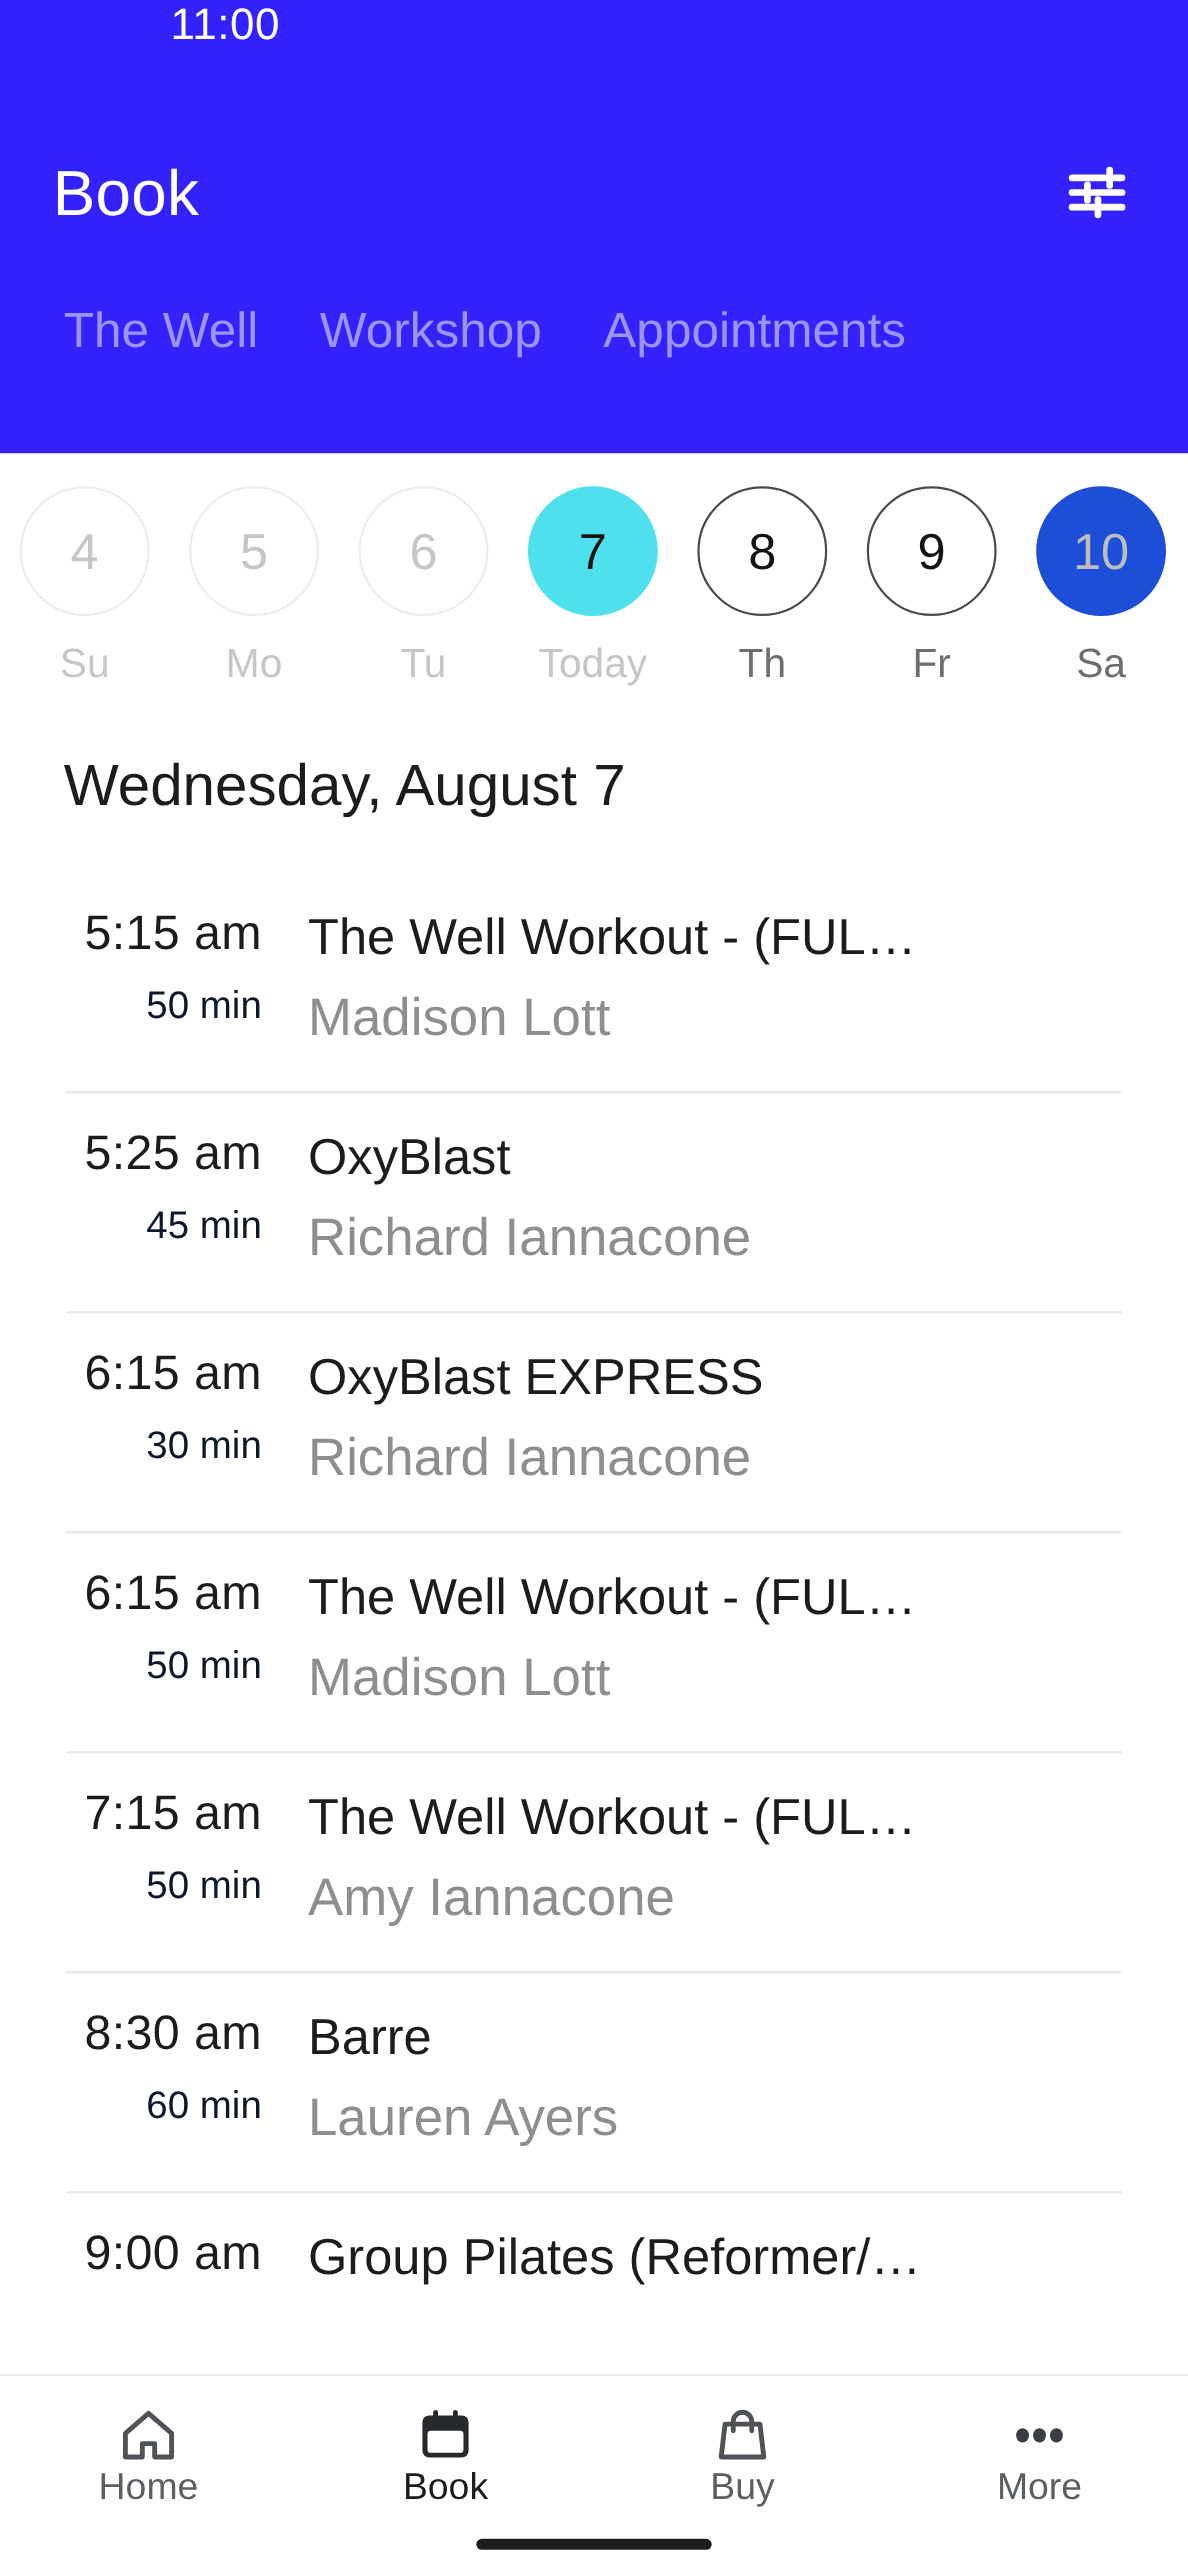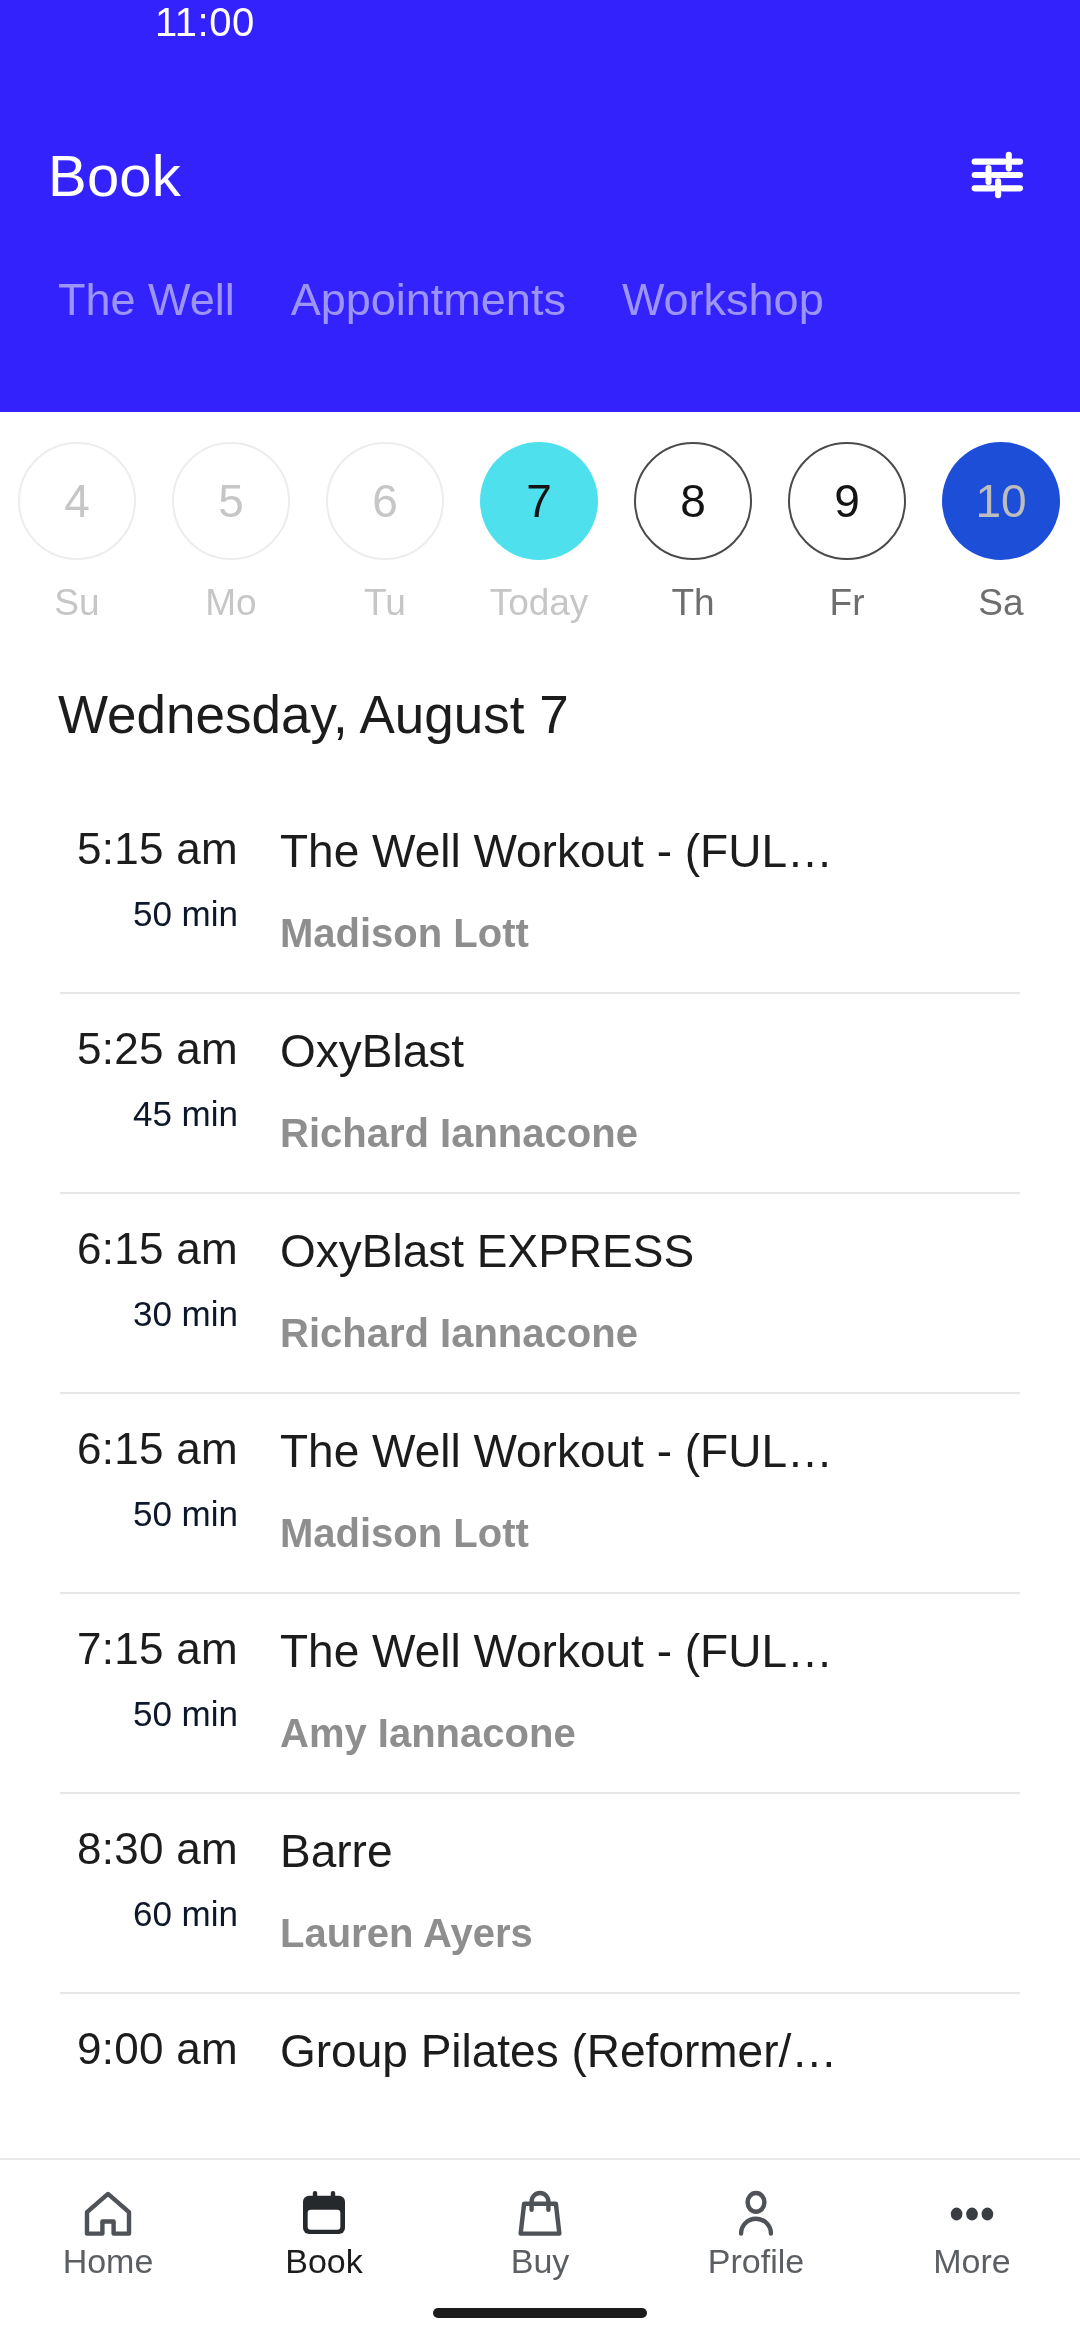--- a/index.html
+++ b/index.html
@@ -151,25 +151,24 @@
     padding-right:59px;
     overflow:hidden;
   }
   .infocol .cname {
     font-size:46px;
     color:#1c1c1c;
     white-space:nowrap;
     overflow:hidden;
   }
   .infocol .cinstr {
-    font-size:40px;
+    font-size:48px;
     color:#8E8E8E;
-    margin-top:33px;
+    margin-top:20px;
     white-space:nowrap;
-    font-weight:bold;
   }
 
   
   .bottomnav {
     flex:0 0 182px;
     height:182px;
     border-top:2px solid #E9E9E9;
     background:#ffffff;
     display:flex;
     align-items:flex-start;
@@ -219,22 +218,22 @@
           <line x1="9.2" y1="9.4" x2="9.2" y2="14.6"></line>
           <line x1="4" y1="17" x2="11" y2="17"></line>
           <line x1="14.5" y1="17" x2="21" y2="17"></line>
           <line x1="12.8" y1="14.4" x2="12.8" y2="19.6"></line>
         </svg>
       </span>
     </div>
 
     <div class="tabs">
       <div class="tab">The Well</div>
+      <div class="tab">Workshop</div>
       <div class="tab">Appointments</div>
-      <div class="tab">Workshop</div>
     </div>
   </div>
 
   <div class="datestrip">
 
     <div class="daycell">
       <div class="daycircle past">4</div>
       <div class="daylabel">Su</div>
     </div>
 
@@ -378,29 +377,20 @@
     <div class="navitem">
       <span>
         <svg class="navicon" viewBox="0 0 24 24" fill="none" stroke="#4F5357" stroke-width="1.9" stroke-linejoin="round" stroke-linecap="round">
           <path d="M5.2 7.6h13.6l1.5 12.8H3.7z"></path>
           <path d="M8.4 10.2V6.6a3.6 3.6 0 0 1 7.2 0v3.6"></path>
         </svg>
       </span>
       <span class="navlabel">Buy</span>
     </div>
 
-    <div class="navitem">
-      <span>
-        <svg class="navicon" viewBox="0 0 24 24" fill="none" stroke="#4F5357" stroke-width="1.9" stroke-linecap="round">
-          <ellipse cx="12" cy="7" rx="3.6" ry="4"></ellipse>
-          <path d="M5.6 20.4a6.4 6.4 0 0 1 12.8 0"></path>
-        </svg>
-      </span>
-      <span class="navlabel">Profile</span>
-    </div>
 
     <div class="navitem">
       <span>
         <svg class="navicon" viewBox="0 0 24 24" fill="#3A3E42">
           <ellipse cx="5.4" cy="12" rx="2.5" ry="2.8"></ellipse>
           <ellipse cx="12" cy="12" rx="2.5" ry="2.8"></ellipse>
           <ellipse cx="18.6" cy="12" rx="2.5" ry="2.8"></ellipse>
         </svg>
       </span>
       <span class="navlabel">More</span>

